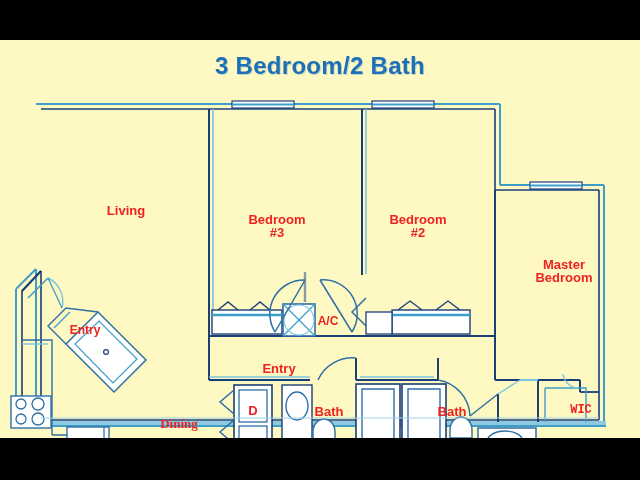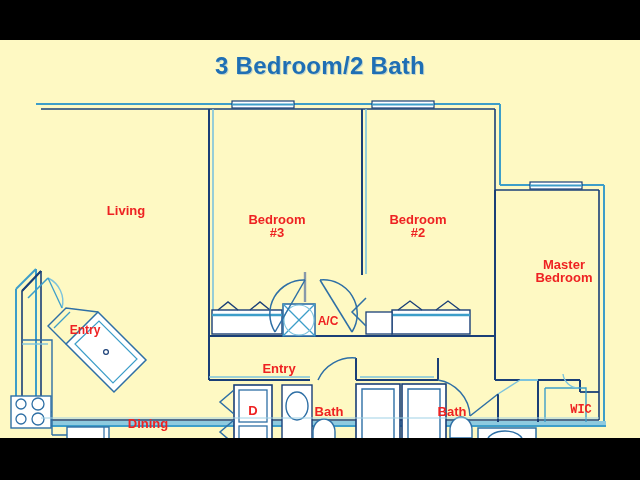--- a/index.html
+++ b/index.html
@@ -276,21 +276,21 @@
         <path d="M41,378 L599,378"></path>
       </g>
 
     </svg>
 
     <div class="room-label" style="left:0;top:164px;width:252px;">Living</div>
 
     <div class="room-label small" style="left:0;top:284px;width:82px;margin-left:44px;">Entry</div>
 
 
-    <div class="room-label" style="left:98px;top:377px;width:100px;">Dining</div>
+    <div class="room-label" style="left:129px;top:377px;width:100px;font-family:Liberation Serif, serif;">Dining</div>
 
     <div class="room-label" style="left:213px;top:173px;width:128px;">Bedroom
 #3</div>
 
     <div class="room-label" style="left:354px;top:173px;width:128px;">Bedroom
 #2</div>
 
     <div class="room-label" style="left:504px;top:218px;width:120px;">Master
 Bedroom</div>
 

